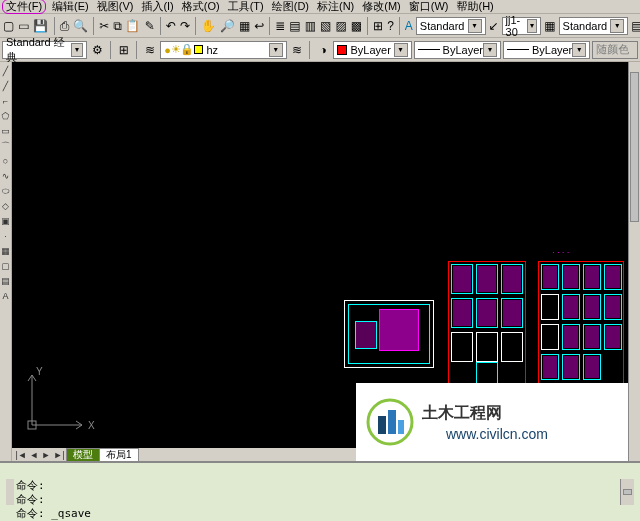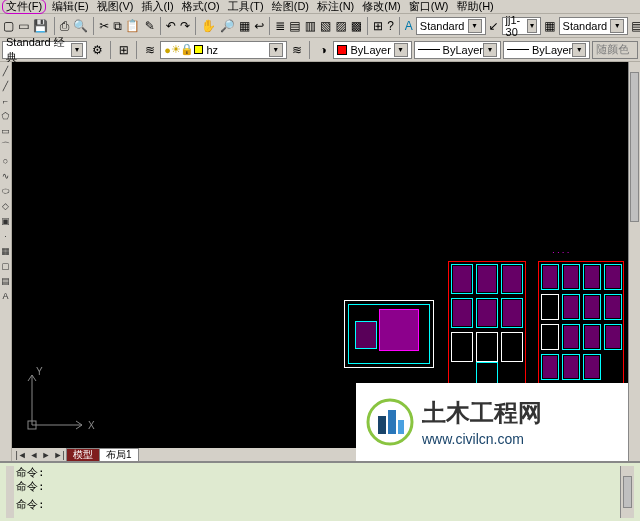--- a/index.html
+++ b/index.html
@@ -155,48 +155,48 @@
     width: 272px;
     height: 78px;
     background: #fff;
     display: flex;
     align-items: center;
     padding-left: 10px;
     font-family: "Microsoft YaHei", sans-serif;
     z-index: 50;
   }
   .wm-text { margin-left:8px; }
-  .wm-text .main { font-size: 24px; font-weight: bold; color: #333; margin-bottom:2px;}
-  .wm-text .sub { font-size: 14px; color: #19446a; }
+  .wm-text .main { font-size: 16px; font-weight: bold; color: #333; margin-bottom:2px;}
+  .wm-text .sub { font-size: 14px; color: #19446a; margin-left: 24px; }
   .bottom-tabs {
     height: 13px;
     background: #d4d0c8;
     display: flex;
     align-items: center;
     font-size: 10px;
     padding-left:2px;
     position: absolute;
     bottom: 0; left: 0; right: 0;
   }
   .btab {
     padding: 0 6px;
     background: #fff;
     border: 1px solid #888;
     border-bottom: none;
     cursor: pointer;
     margin-right: -1px;
     height: 13px; line-height:11px;
   }
-  .btab.active { background:#7f1d1d; color:#fff;}
+  .btab.active { background:#4d7c0f; color:#fff;}
   .cmdpanel {
     background: #dfead0;
     border-top: 2px solid #888;
     font-family: "SimSun", monospace;
     font-size: 11px;
-    padding: 3px 6px;
+    padding: 16px 6px;
     height: 60px;
     display: flex;
     position: relative;
   }
   .cmd-side {
     width: 8px;
     background: #d4d0c8;
     margin-right: 2px;
   }
   .cmd-content {
@@ -457,20 +457,21 @@
   <div class="right-scroll">
     <div class="thumb"></div>
   </div>
 </div>
 
 <div class="cmdpanel">
   <div class="cmd-side"></div>
   <div class="cmd-content">
     <div class="cmdline">命令:</div>
     <div class="cmdline">命令:</div>
+    <div class="cmdline">命令: _qsave</div>
     <div class="cmdinput-row">
       <span class="cmdline">命令:</span>
       <input class="cmdinput" style="">
     </div>
   </div>
   <div class="cmd-scroll">
     <div class="sbar"></div>
   </div>
 </div>
 

